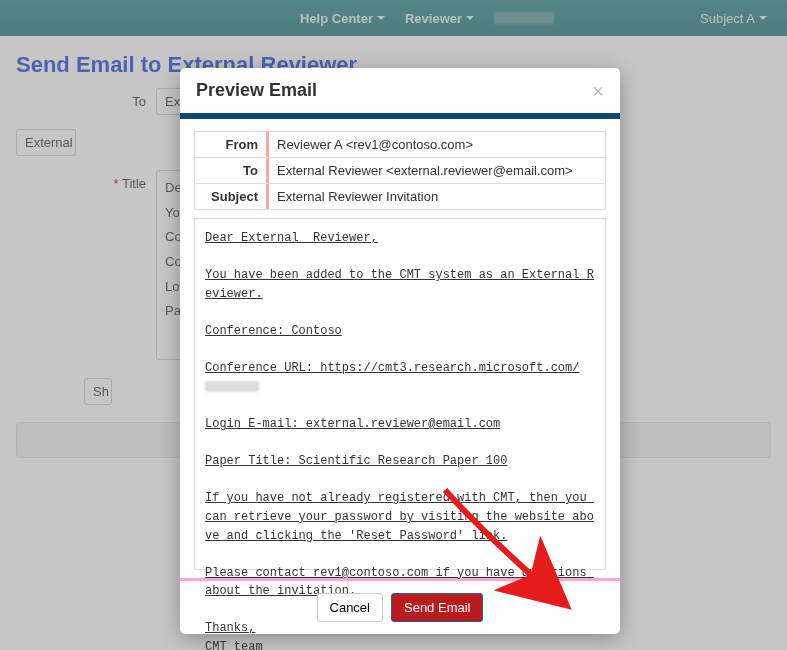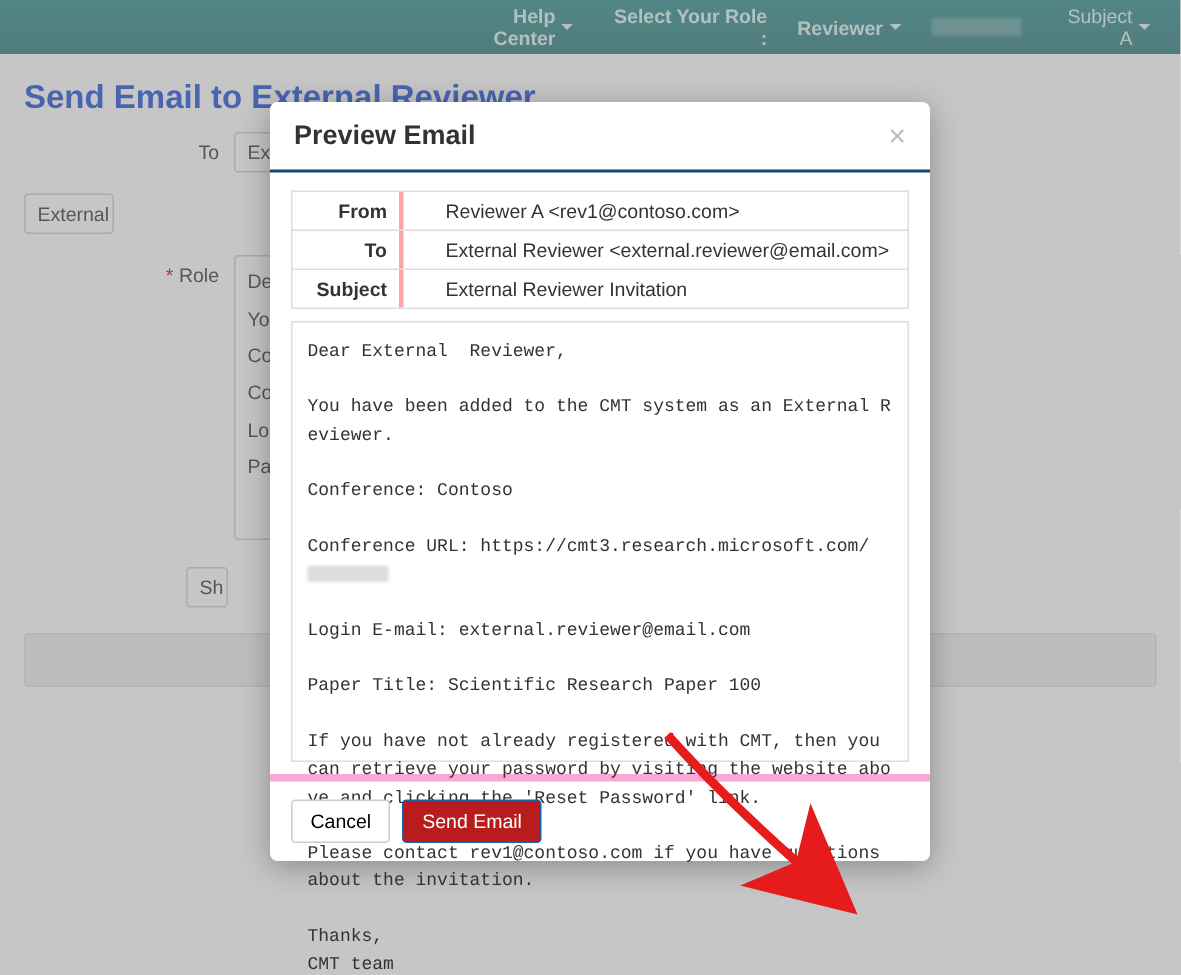--- a/index.html
+++ b/index.html
@@ -75,21 +75,21 @@
       white-space: nowrap;
     }
     .form-field.body { height: 190px; line-height: 1.9; }
     .btn-bg {
       display: inline-block;
       border: 1px solid #ccc;
       border-radius: 3px;
       padding: 5px 2px 5px 8px;
       background: #fff;
       font-size: 13px;
-      margin-left: 108px;
+      margin-left: 68px;
       margin-top: 4px;
       width: 28px;
       overflow: hidden;
     }
     .gray-band {
       background: #eee;
       border: 1px solid #e0e0e0;
       border-radius: 3px;
       height: 36px;
       margin-top: 14px;
@@ -105,21 +105,21 @@
       position: absolute;
       top: 68px;
       left: 180px;
       width: 440px;
       background: #fff;
       border-radius: 5px;
       box-shadow: 0 4px 20px rgba(0,0,0,0.3);
     }
     .modal-header {
       padding: 12px 16px;
-      border-bottom: 2px solid #0c4a6e;
+      border-bottom: 6px solid #0c4a6e;
       display: flex;
       align-items: center;
       text-align: center;
     }
     .modal-title { font-size: 18px; font-weight: bold; }
     .modal-close {
       margin-left: auto;
       color: #bbb;
       font-size: 20px;
       cursor: pointer;
@@ -133,38 +133,39 @@
       font-size: 13px;
     }
     .hdr-row:first-child { border-top: 1px solid #ddd; }
     .hdr-label {
       width: 74px;
       text-align: right;
       padding: 5px 8px;
       font-weight: bold;
       border-right: 3px solid #fca5a5;
     }
-    .hdr-val { padding: 5px 8px; flex: 1; margin-left: 20px; }
+    .hdr-val { padding: 5px 8px; flex: 1; }
     .email-body {
       border: 1px solid #ddd;
       margin-top: 8px;
       padding: 10px 10px;
       font-family: "Courier New", monospace;
       font-size: 12px;
       line-height: 1.55;
       white-space: pre-wrap;
       word-break: break-all;
       color: #333;
-      height: 294px;
+      height: 352px;
+      text-decoration: underline;
     }
     .modal-footer {
       padding: 12px 14px;
-      border-top: 5px solid #f9a8d4;
-      display: flex;
-      justify-content: flex-start;
+      border-top: 3px solid #f9a8d4;
+      display: flex;
+      justify-content: center;
       gap: 8px;
     }
     .btn {
       border-radius: 3px;
       padding: 6px 12px;
       font-size: 13px;
       cursor: pointer;
       border: 1px solid #ccc;
       background: #fff;
     }
@@ -198,21 +199,20 @@
   </style>
 </head>
 <body>
 
 <div class="navbar">
   <div class="spacer-left"></div>
   <div class="nav-item bold">
     <span>Help Center</span>
     <span class="caret"></span>
   </div>
-  <div class="nav-item bold">Select Your Role :</div>
   <div class="nav-item bold">
     <span>Reviewer</span>
     <span class="caret"></span>
   </div>
   <div class="nav-item">
     <span class="nav-blur"></span>
   </div>
   <div class="flex-spacer"></div>
   <div class="nav-item">
     <span>Subject A</span>
@@ -224,21 +224,21 @@
   <div class="page-title">Send Email to External Reviewer</div>
 
   <div class="form-row">
     <div class="form-label">To</div>
     <div class="form-field">External Reviewer &lt;external.reviewer@email.com&gt;</div>
   </div>
   <div class="form-row">
     <div class="form-field">External Reviewer Invitation</div>
   </div>
   <div class="form-row">
-    <div class="form-label"><span class="req">*</span> <span>Role</span></div>
+    <div class="form-label"><span class="req">*</span> <span>Title</span></div>
     <div class="form-field body">
       <div>De</div>
       <div>Yo</div>
       <div>Co</div>
       <div>Co</div>
       <div>Lo</div>
       <div>Pa</div>
     </div>
   </div>
   <div class="btn-bg">Sh</div>

